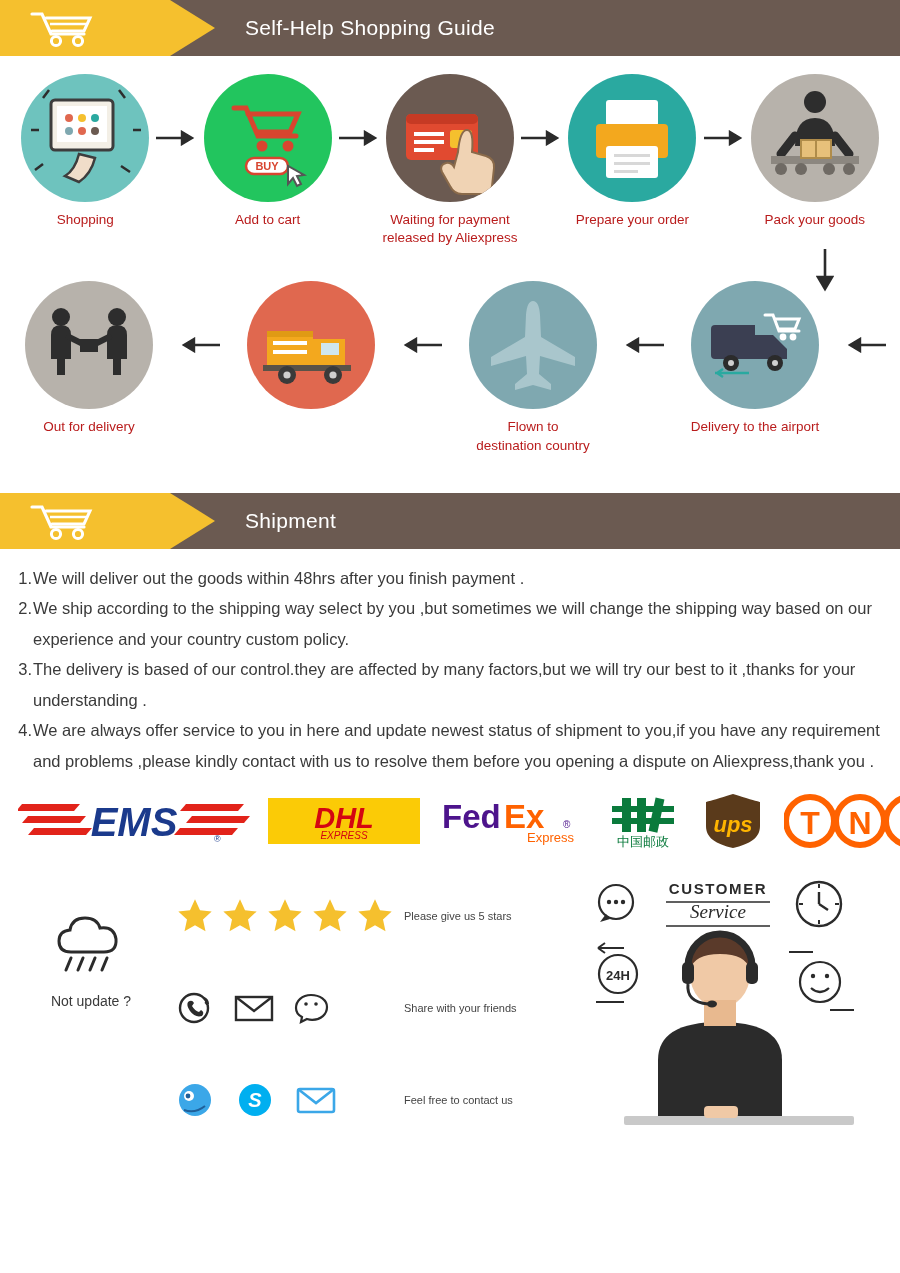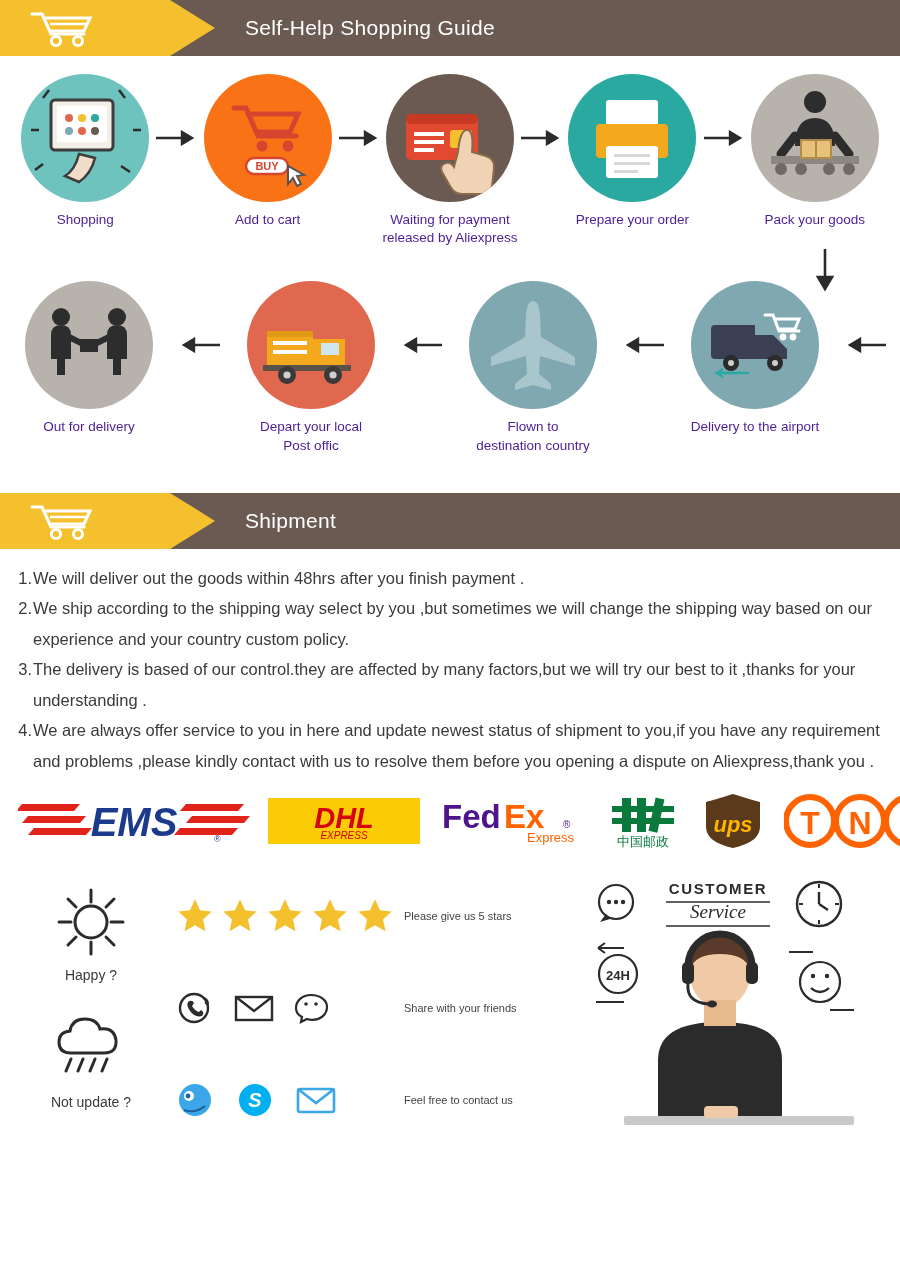--- a/index.html
+++ b/index.html
@@ -65,21 +65,21 @@
     margin: 0 auto;
     display: flex;
     align-items: center;
     justify-content: center;
     overflow: hidden;
   }
   .step-label {
     margin-top: 9px;
     font-size: 13.5px;
     line-height: 1.35;
-    color: #4c1d95;
+    color: #b91c1c;
   }
   .arrow-h {
     flex: 0 0 auto;
     align-self: flex-start;
     margin-top: 56px;
     color: #2b2b2b;
   }
   .arrow-down {
     text-align: right;
     padding-right: 52px;
@@ -177,21 +177,21 @@
       <div class="step-label">Shopping</div>
     </div>
 
     <div class="arrow-h">
       <svg width="40" height="16" viewBox="0 0 40 16">
           <path d="M0 8 h28 M26 2 l10 6 l-10 6z" fill="#2b2b2b" stroke="#2b2b2b" stroke-width="2.4"></path>
         </svg>
     </div>
 
     <div class="step">
-      <div class="circle" style="background:#f97316">
+      <div class="circle" style="background:#22c55e">
         <svg width="128" height="128" viewBox="0 0 128 128">
           <path d="M30 34 h12 l12 28 h38" fill="none" stroke="#d8452f" stroke-width="5" stroke-linecap="round"></path>
           <path d="M44 40 h50 l-8 18 H53" fill="none" stroke="#d8452f" stroke-width="5" stroke-linecap="round"></path>
           <circle cx="58" cy="72" r="5.5" fill="#d8452f"></circle>
           <circle cx="84" cy="72" r="5.5" fill="#d8452f"></circle>
           <rect x="42" y="84" width="42" height="16" rx="8" fill="#ffffff" stroke="#d8452f" stroke-width="2.5"></rect>
           <text x="63" y="96" font-size="11" fill="#d8452f" text-anchor="middle" font-family="Liberation Sans, sans-serif" font-weight="bold">BUY</text>
           <path d="M84 92 l0 18 l5 -6 l4 8 l4 -2 l-4 -8 l7 -1z" fill="#ffffff" stroke="#555" stroke-width="2"></path>
         </svg>
       </div>
@@ -303,22 +303,20 @@
           <rect x="20" y="50" width="46" height="6" fill="#e09a14"></rect>
           <rect x="16" y="84" width="88" height="6" fill="#5a5248"></rect>
           <circle cx="40" cy="94" r="9" fill="#3a3a3a"></circle>
             <circle cx="40" cy="94" r="3.6" fill="#cfcfcf"></circle>
           <circle cx="86" cy="94" r="9" fill="#3a3a3a"></circle>
             <circle cx="86" cy="94" r="3.6" fill="#cfcfcf"></circle>
           <rect x="26" y="60" width="34" height="4" fill="#ffffff"></rect>
           <rect x="26" y="69" width="34" height="4" fill="#ffffff"></rect>
         </svg>
       </div>
-      <div class="step-label" style="white-space:pre-line">Depart your local
-Post offic</div>
     </div>
 
     <div class="arrow-h">
       <svg width="40" height="16" viewBox="0 0 40 16">
           <path d="M40 8 h-28 M14 2 l-10 6 l10 6z" fill="#2b2b2b" stroke="#2b2b2b" stroke-width="2.4"></path>
         </svg>
     </div>
 
     <div class="step">
       <div class="circle" style="background:#7fa8b0">
@@ -462,36 +460,20 @@
       <text x="26" y="42" font-family="Liberation Sans, sans-serif" font-size="32" font-weight="bold" fill="#ff6200" text-anchor="middle">T</text>
       <text x="76" y="42" font-family="Liberation Sans, sans-serif" font-size="32" font-weight="bold" fill="#ff6200" text-anchor="middle">N</text>
       <text x="126" y="42" font-family="Liberation Sans, sans-serif" font-size="32" font-weight="bold" fill="#ff6200" text-anchor="middle">T</text>
     </svg>
   </div>
 </div>
 
 <div class="service">
 
   <div class="svc-left" style="padding-top:12px">
-    <div class="mood">
-      <svg width="96" height="82" viewBox="0 0 96 82">
-        <circle cx="48" cy="40" r="16" fill="none" stroke="#2b2b2b" stroke-width="3"></circle>
-        <g stroke="#2b2b2b" stroke-width="3" stroke-linecap="round">
-          <path d="M48 8 v12"></path>
-            <path d="M48 60 v12"></path>
-            <path d="M16 40 h12"></path>
-            <path d="M68 40 h12"></path>
-          <path d="M25 17 l8 8"></path>
-            <path d="M63 55 l8 8"></path>
-            <path d="M71 17 l-8 8"></path>
-            <path d="M33 55 l-8 8"></path>
-        </g>
-      </svg>
-      <div>Happy ?</div>
-    </div>
     <div class="mood" style="margin-top:26px">
       <svg width="96" height="82" viewBox="0 0 96 82">
         <path d="M28 44 q-12 0 -12 -11 q0 -10 11 -11 q2 -12 15 -12 q12 0 15 10 q14 -2 16 11 q1 13 -12 13z" fill="none" stroke="#2b2b2b" stroke-width="3"></path>
         <g stroke="#2b2b2b" stroke-width="3" stroke-linecap="round">
           <path d="M28 50 l-5 12"></path>
             <path d="M40 50 l-5 12"></path>
             <path d="M52 50 l-5 12"></path>
             <path d="M64 50 l-5 12"></path>
         </g>
       </svg>

